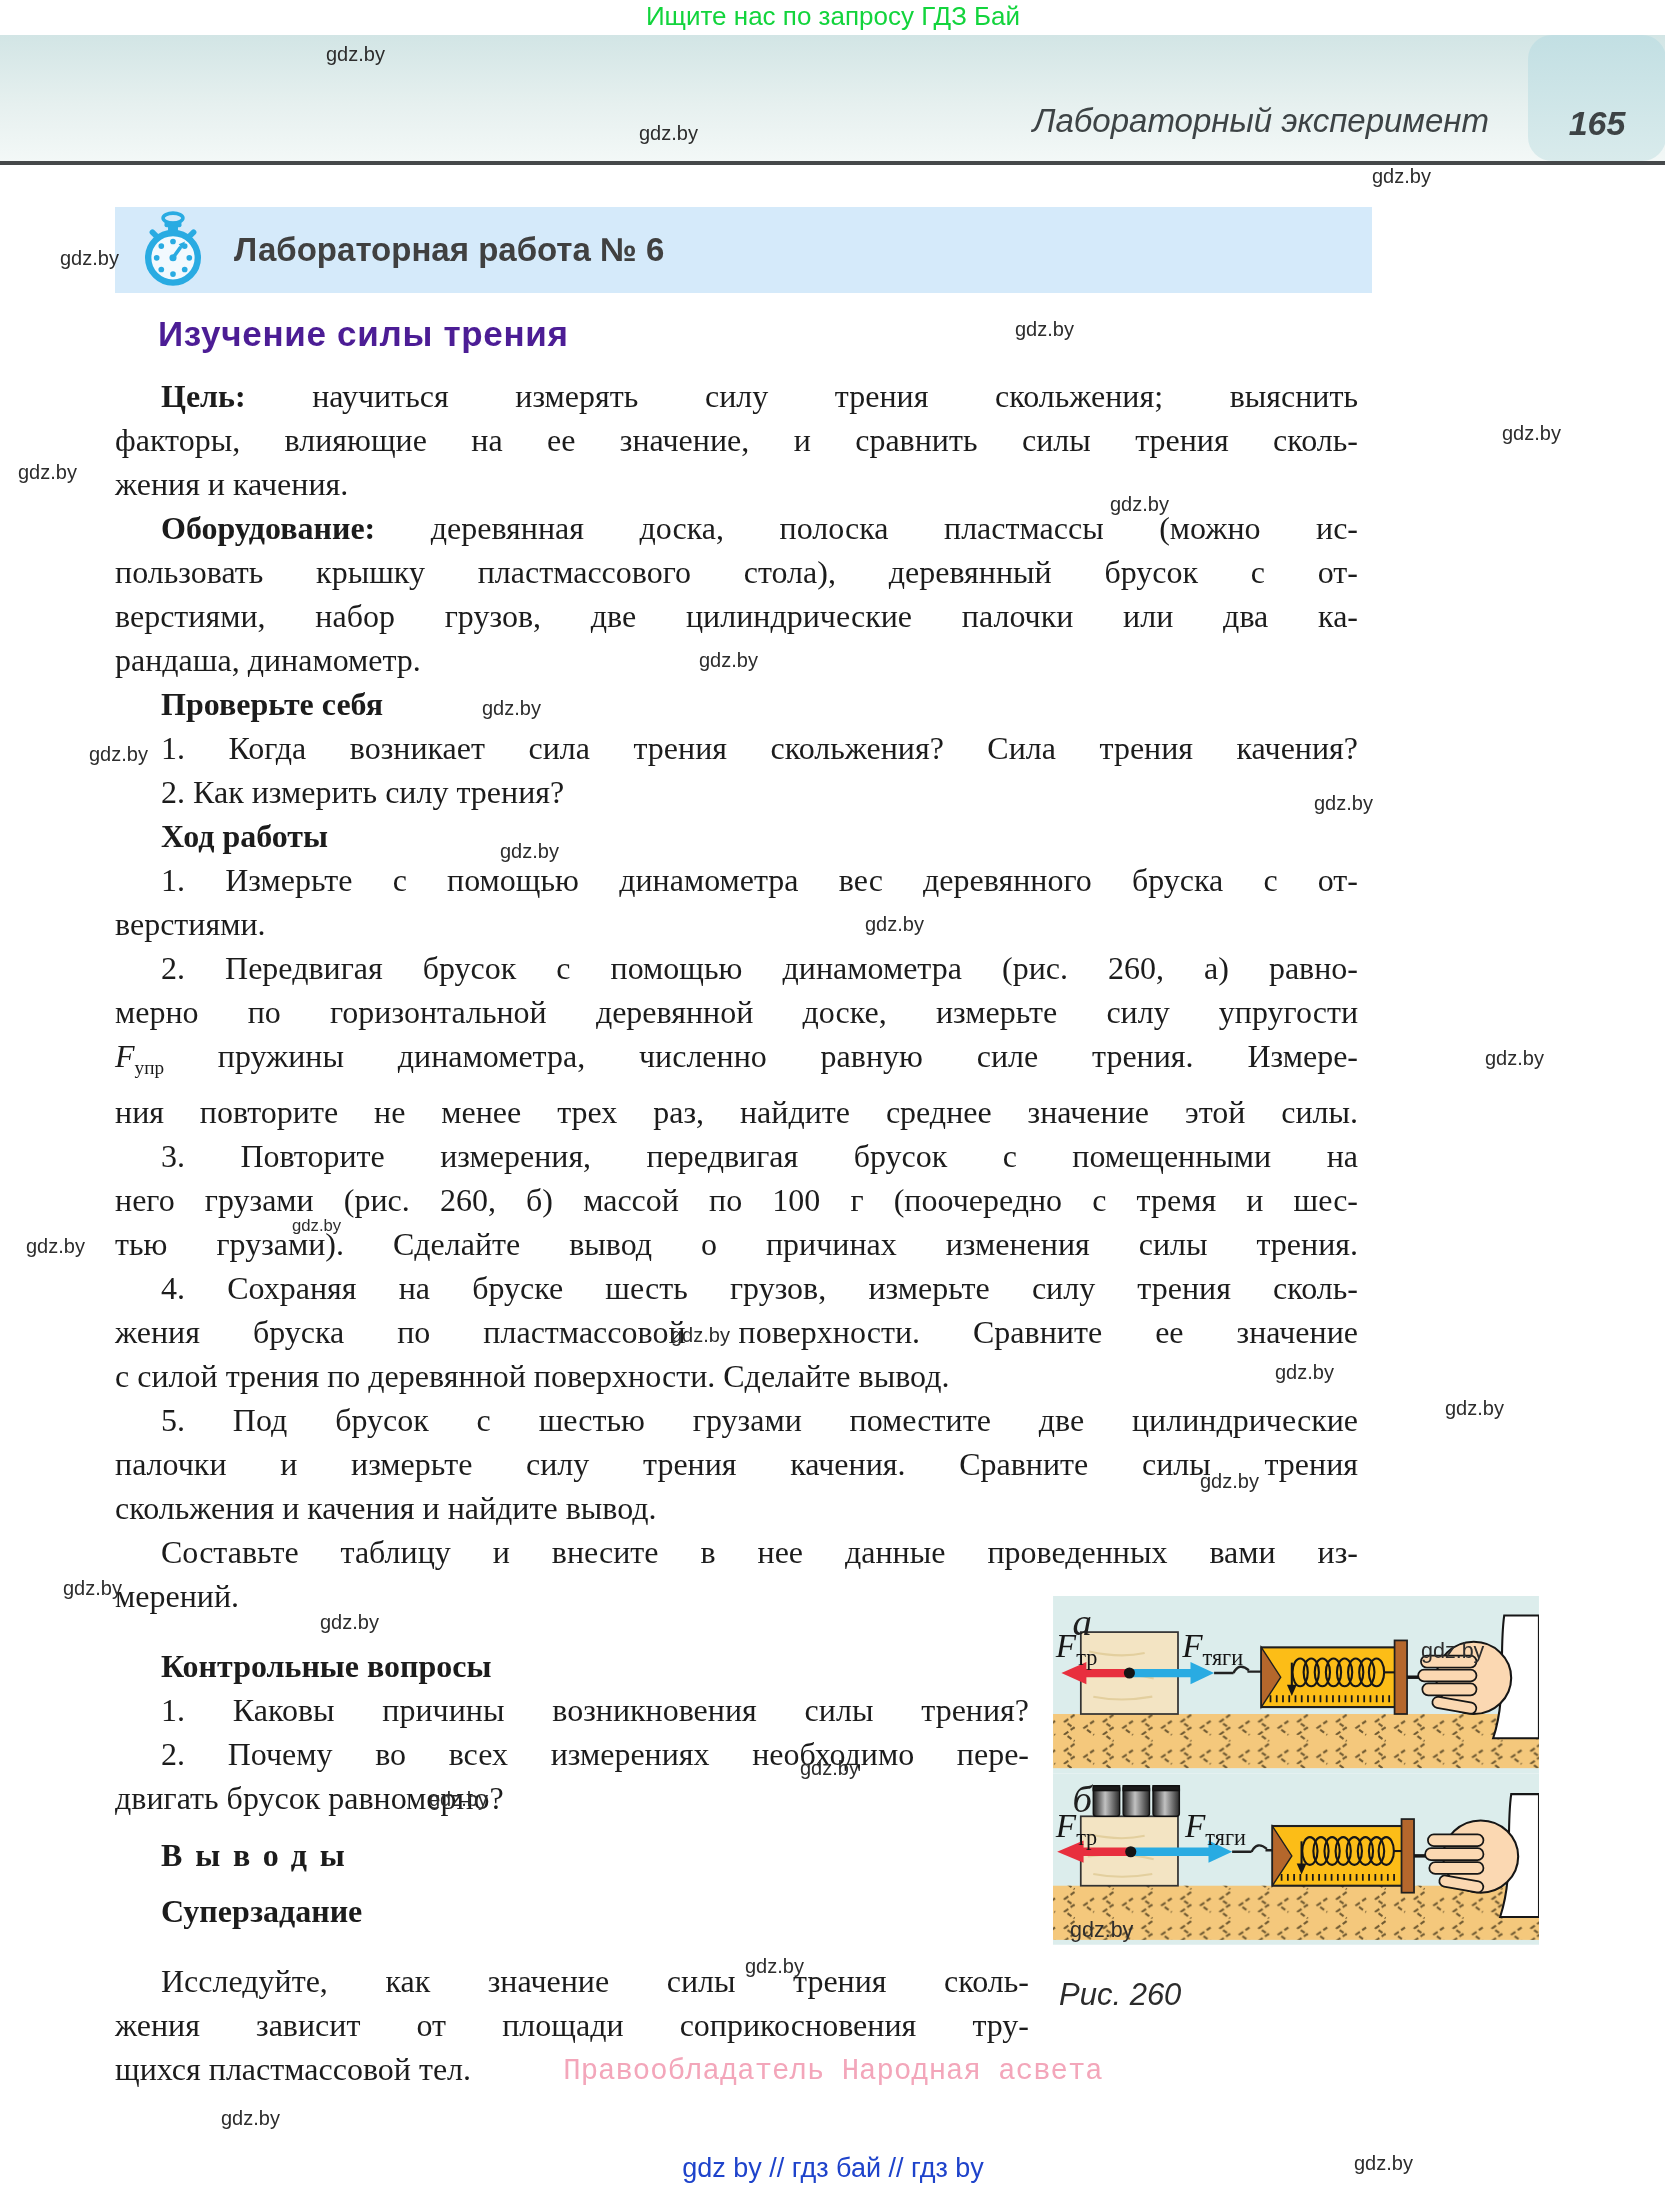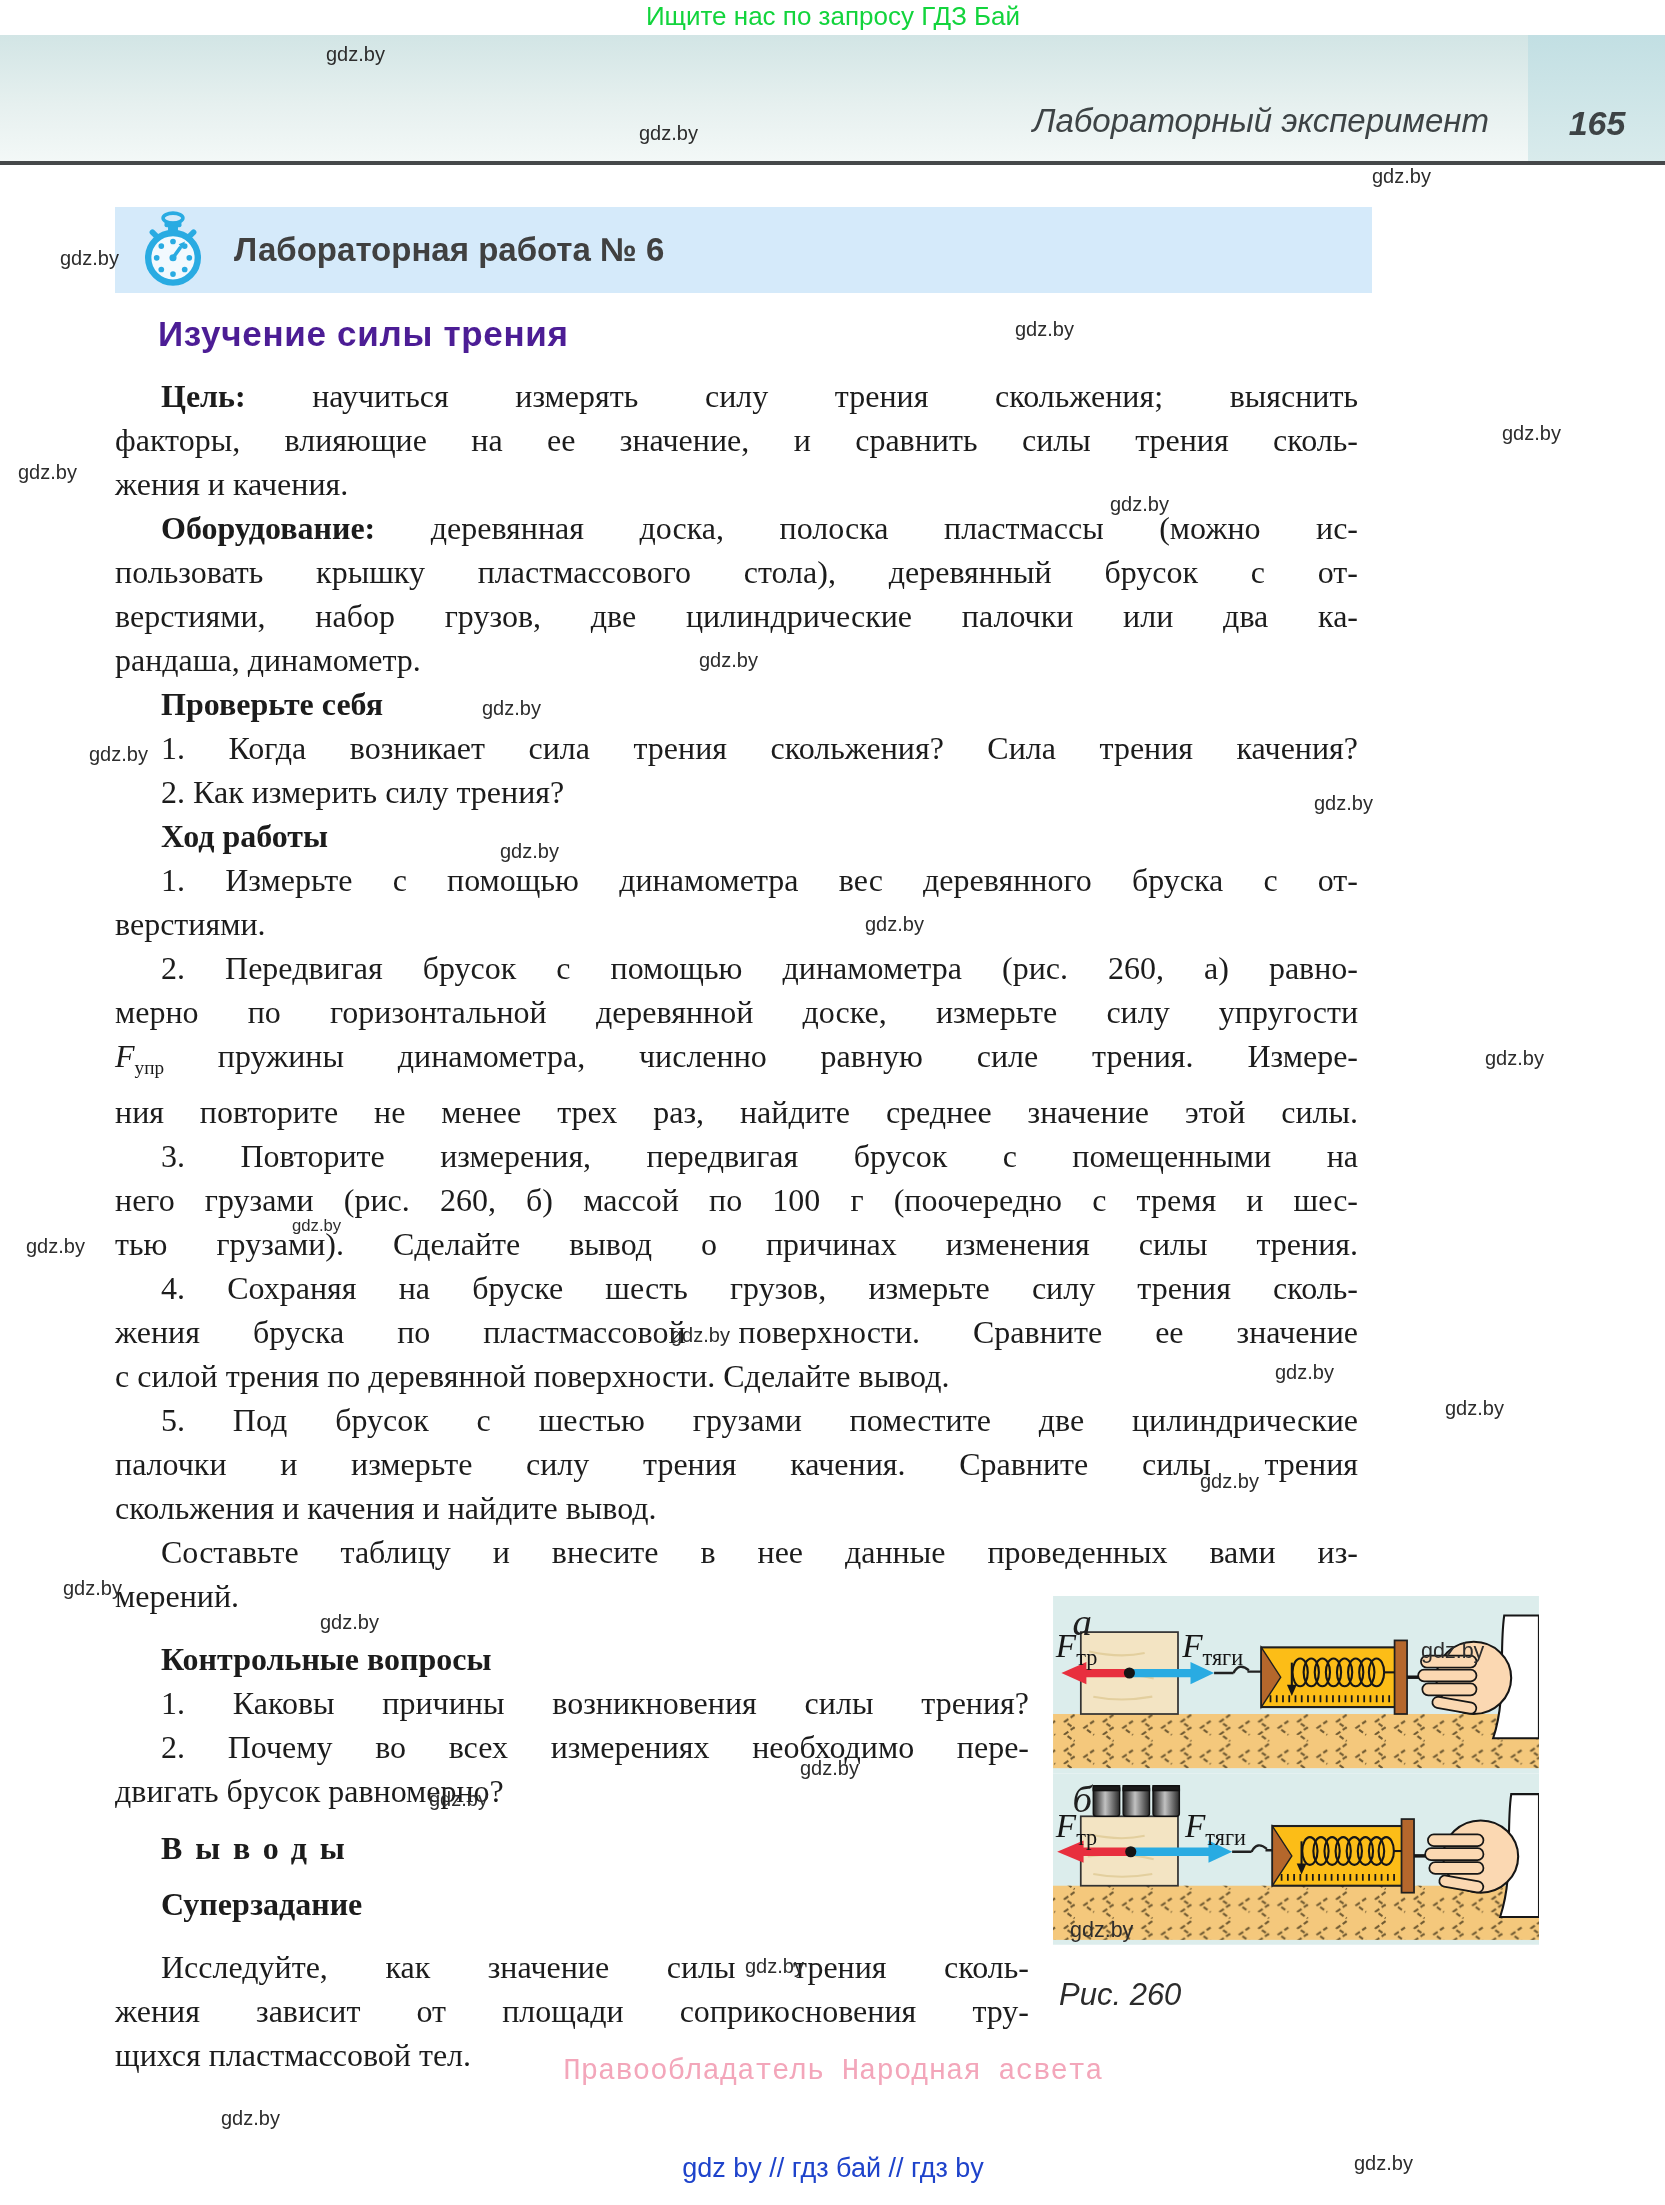--- a/index.html
+++ b/index.html
@@ -10,21 +10,21 @@
   .promo { position:absolute; top:1.4px; left:0; width:100%; text-align:center;
            font-family:"Liberation Sans", sans-serif; font-size:26px; color:#12d43c; }
 
   
   .band { position:absolute; left:0; top:35px; width:1666px; height:126px;
           background:linear-gradient(180deg,#d2e5e5 0%,#e6f0ef 55%,#f3f8f7 100%); }
   .band-title { position:absolute; right:177px; bottom:21px;
                 font-family:"Liberation Sans", sans-serif; font-style:italic;
                 font-size:33px; color:#3d4345; }
   .band-pagebox { position:absolute; right:0; top:0; width:138px; height:126px;
-                  background:linear-gradient(180deg,#c2dfe3 0%,#d9ebec 100%); }
+                  background:linear-gradient(180deg,#c2dfe3 0%,#d9ebec 100%);border-radius:24px; }
   .band-pagenum { position:absolute; left:0; right:0; bottom:18px; text-align:center;
                   font-family:"Liberation Sans", sans-serif; font-style:italic; font-weight:bold;
                   font-size:34px; color:#3d4345; }
   .rule { position:absolute; left:0; top:161px; width:1666px; height:4.2px; background:#45484a; }
 
   
   .banner { position:absolute; left:115px; top:207px; width:1257px; height:86px; background:#d5eafa; }
   .banner-icon { position:absolute; left:19.4px; top:4.2px; width:78px; height:78px; }
   .banner-title { position:absolute; left:119px; top:23.6px;
                   font-family:"Liberation Sans", sans-serif; font-weight:bold;
@@ -36,21 +36,21 @@
 
   
   .bodycol { position:absolute; left:115px; top:374px; width:1243px;
              font-size:32px; line-height:44px; color:#1c1c1c; }
   .tline { text-align:justify; text-align-last:justify; }
   .tl-last { text-align-last:left; }
   .tl-first { text-indent:46px; }
   .hline { font-weight:bold; text-indent:46px; }
   .narrow { width:914px; }
   .vyvody { letter-spacing:0.40em; }
-  .mt1 { margin-top:19px; } .mt2 { margin-top:12.5px; }
+  .mt1 { margin-top:26px; } .mt2 { margin-top:12.5px; }
   sub.fsub { font-size:0.60em; }
   i.fsym { font-style:italic; }
   b { font-weight:bold; }
 
   
   .figure { position:absolute; left:1053px; top:1596px; width:486px; height:349px; }
   .figure svg { display:block; }
   .caption { position:absolute; left:1059px; top:1977px;
              font-family:"Liberation Sans", sans-serif; font-style:italic;
              font-size:31px; color:#2c2c2c; }

